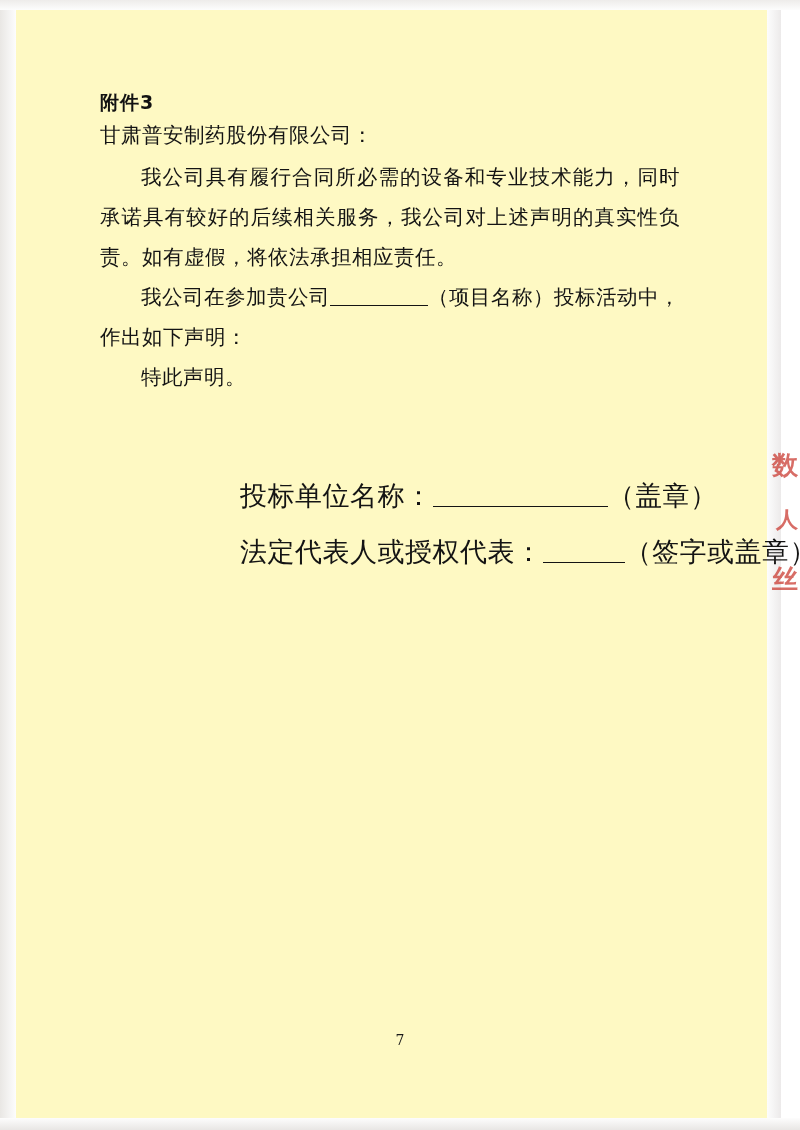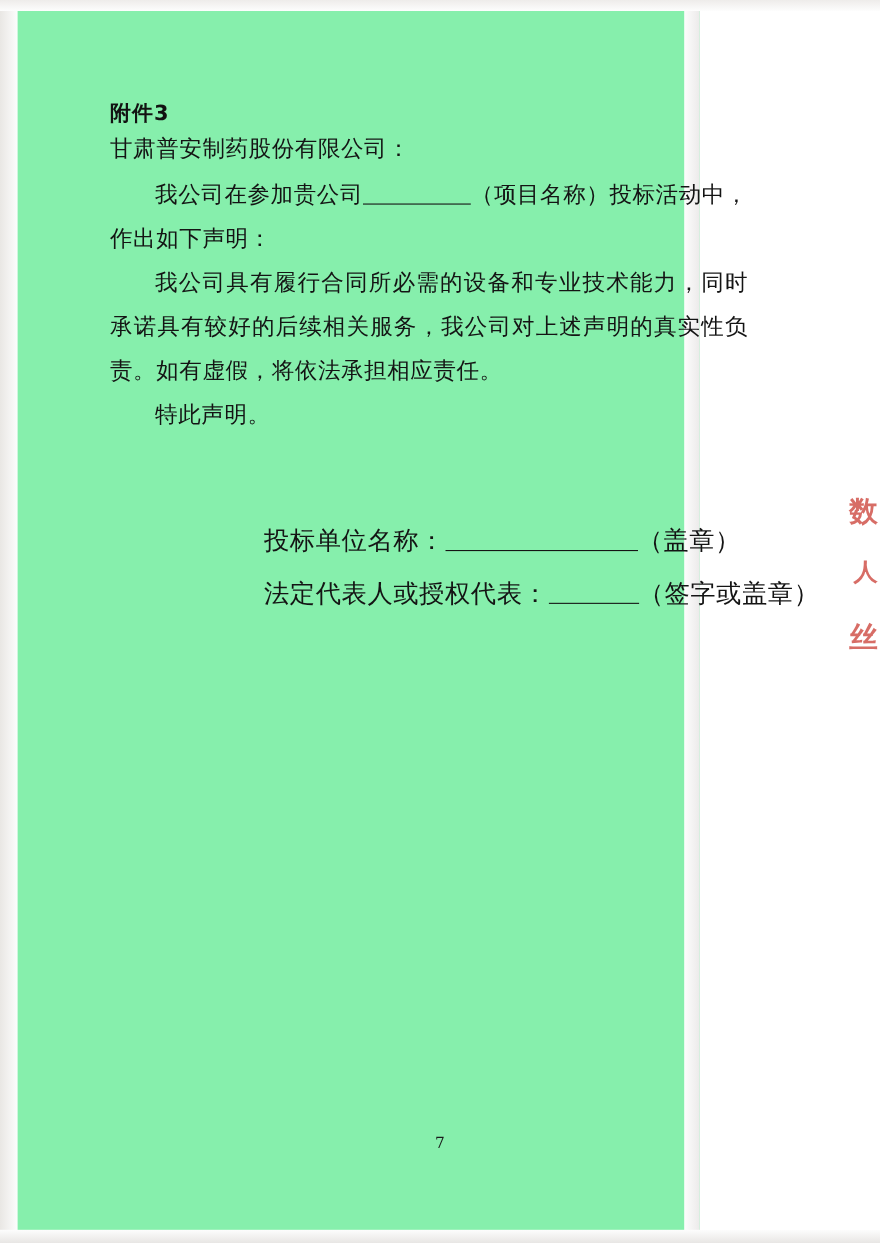--- a/index.html
+++ b/index.html
@@ -15,23 +15,23 @@
     font-family: "DejaVu Serif", "Liberation Serif", serif;
     color: #111111;
     overflow: hidden;
   }
 
   
   .page {
     position: absolute;
     left: 0;
     top: 0;
-    width: 636px;
+    width: 781px;
     height: 1130px;
-    background: #86efac;
+    background: #fef9c3;
     box-sizing: border-box;
     padding-left: 16px;
   }
   .scan-edge-left {
     position: absolute;
     left: 0; top: 0;
     width: 16px; height: 1130px;
     background: linear-gradient(to right, #e9e7e4, #fdfdfd);
   }
   .scan-edge-right {
@@ -103,24 +103,25 @@
   .blank-long {
     display: inline-block;
     width: 98px;
     border-bottom: 1.5px solid #141414;
     vertical-align: -2px;
   }
 
   .signature-block {
     margin-top: 70px;
     margin-left: 140px;
-    font-size: 23px;
+    font-size: 27px;
     line-height: 2.1;
     letter-spacing: 0.5px;
     color: #141414;
+    text-align: right;
   }
   .sig-line {
     white-space: nowrap;
   }
   .blank-sig-1 {
     display: inline-block;
     width: 175px;
     border-bottom: 1.5px solid #141414;
     vertical-align: -2px;
   }
@@ -176,25 +177,25 @@
 
   <div class="content">
 
     <div class="attachment-label">附件3</div>
 
 
     <div class="body-block">
 
       <p class="salutation">甘肃普安制药股份有限公司：</p>
 
+      <p class="para">我公司具有履行合同所必需的设备和专业技术能力，同时承诺具有较好的后续相关服务，我公司对上述声明的真实性负责。如有虚假，将依法承担相应责任。</p>
+
       <p class="para">
         <span>我公司在参加贵公司</span><span class="blank-long"></span><span>（项目名称）投标活动中，作出如下声明：</span>
       </p>
-
-      <p class="para">我公司具有履行合同所必需的设备和专业技术能力，同时承诺具有较好的后续相关服务，我公司对上述声明的真实性负责。如有虚假，将依法承担相应责任。</p>
 
       <p class="para">特此声明。</p>
     </div>
 
     <div class="signature-block">
       <div class="sig-line">
         <span>投标单位名称：</span><span class="blank-sig-1"></span><span>（盖章）</span>
       </div>
       <div class="sig-line">
         <span>法定代表人或授权代表：</span><span class="blank-sig-2"></span><span>（签字或盖章）</span>

